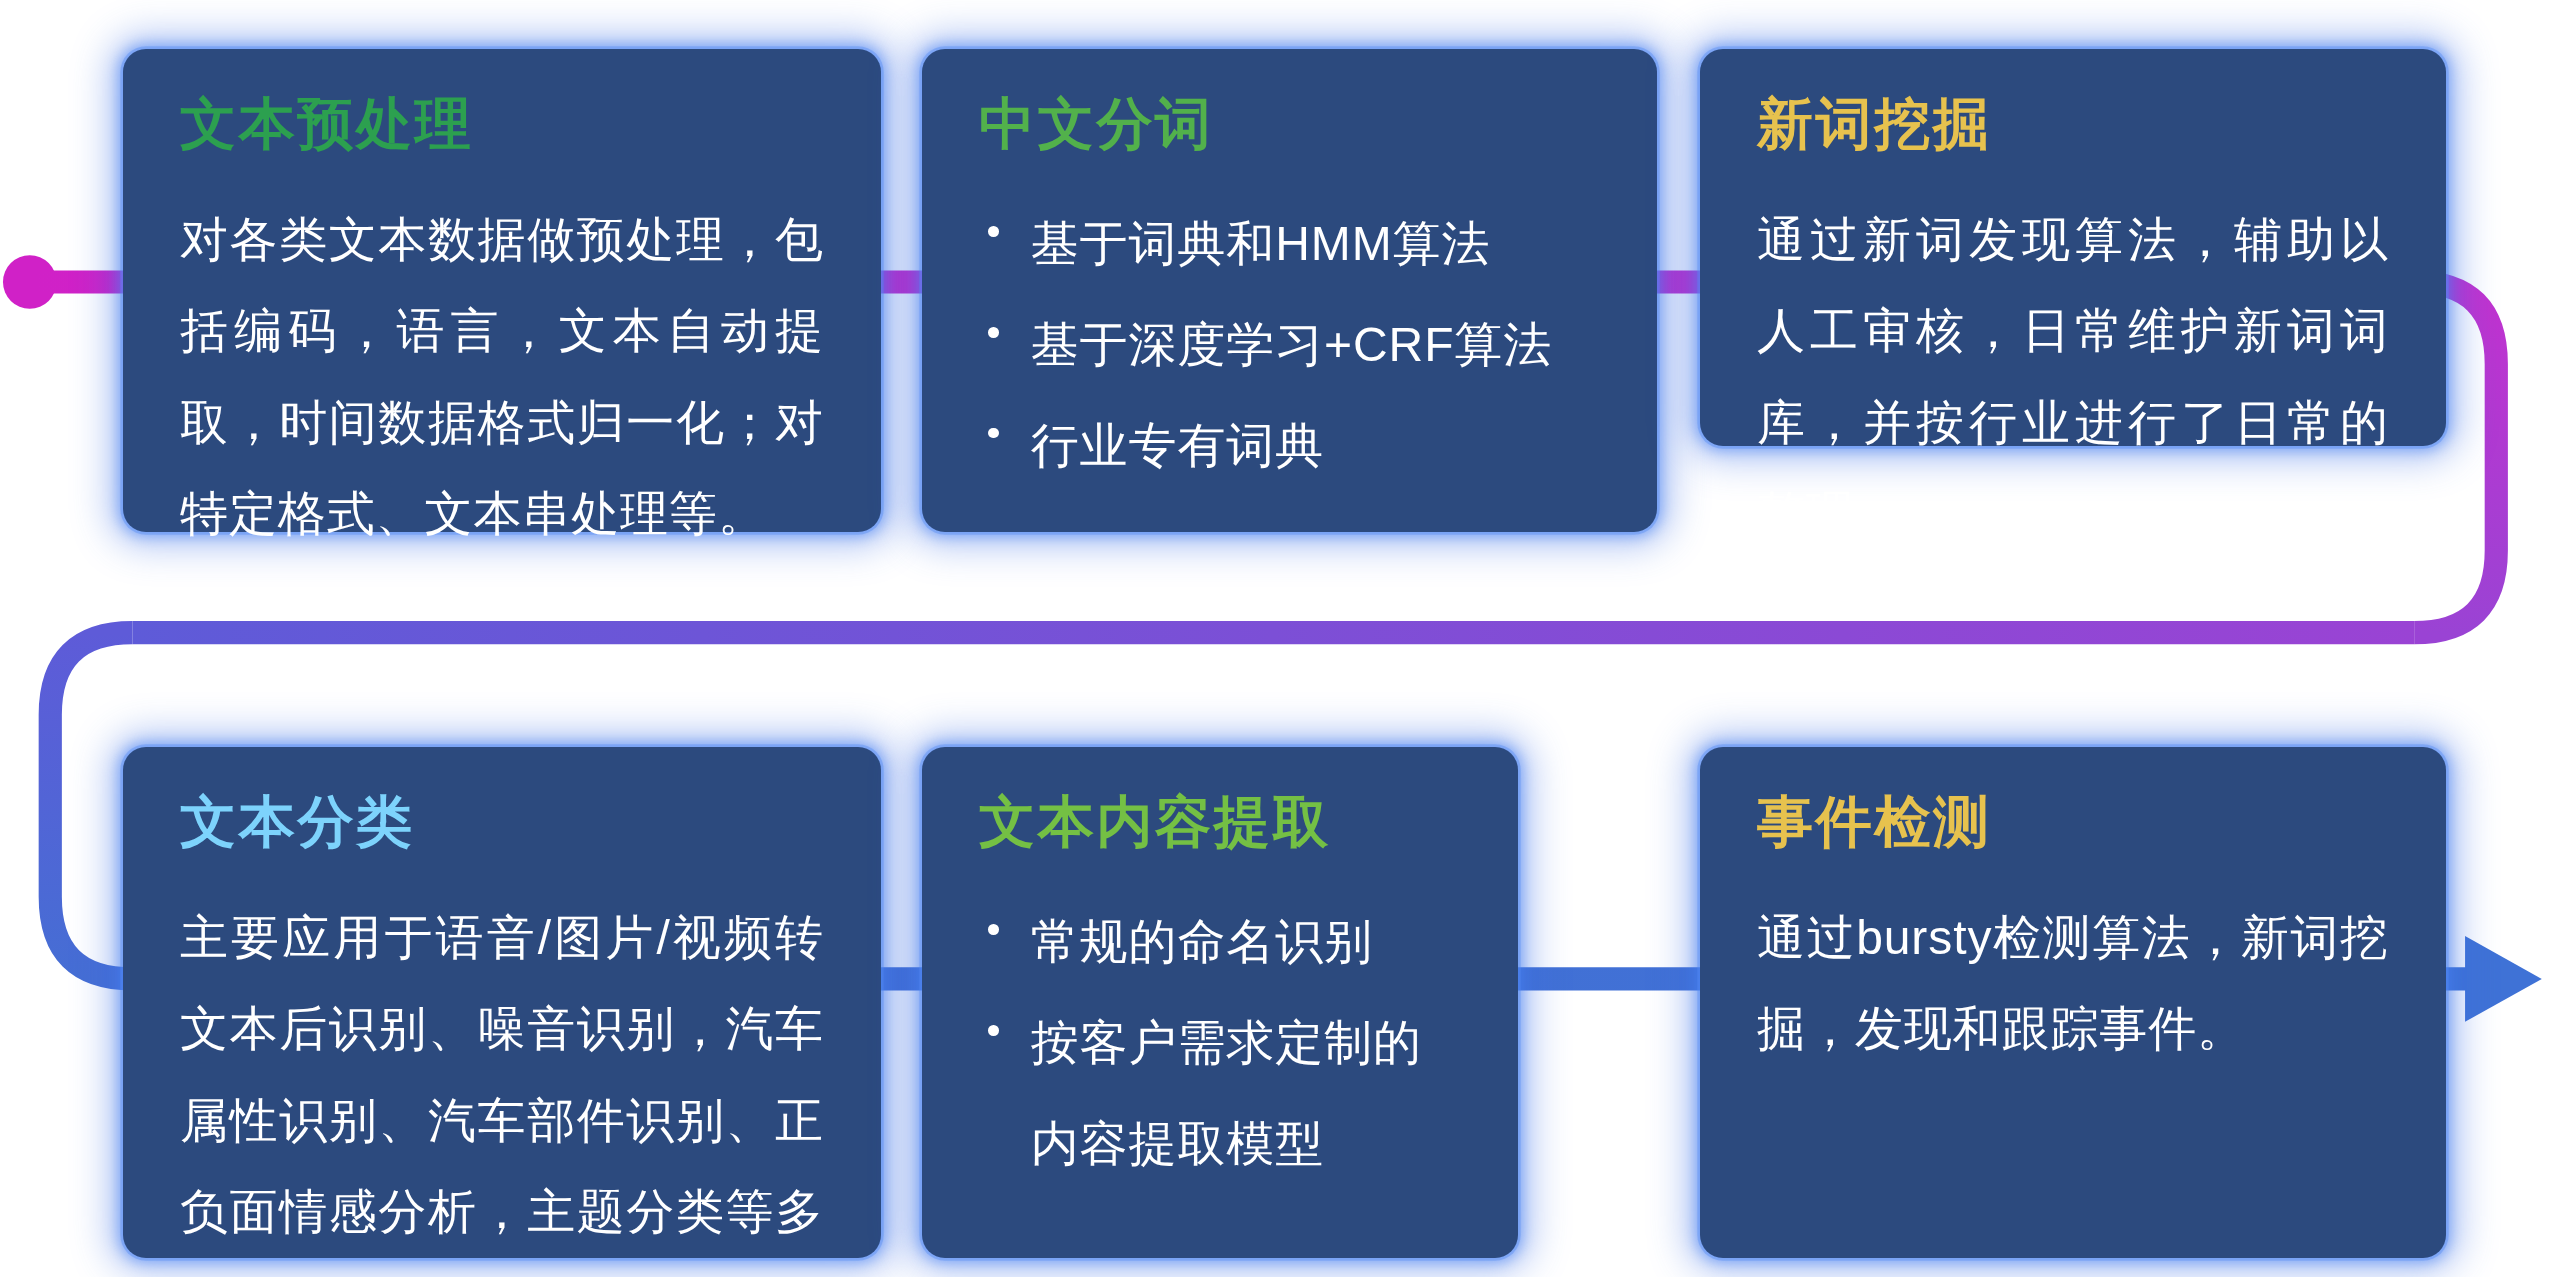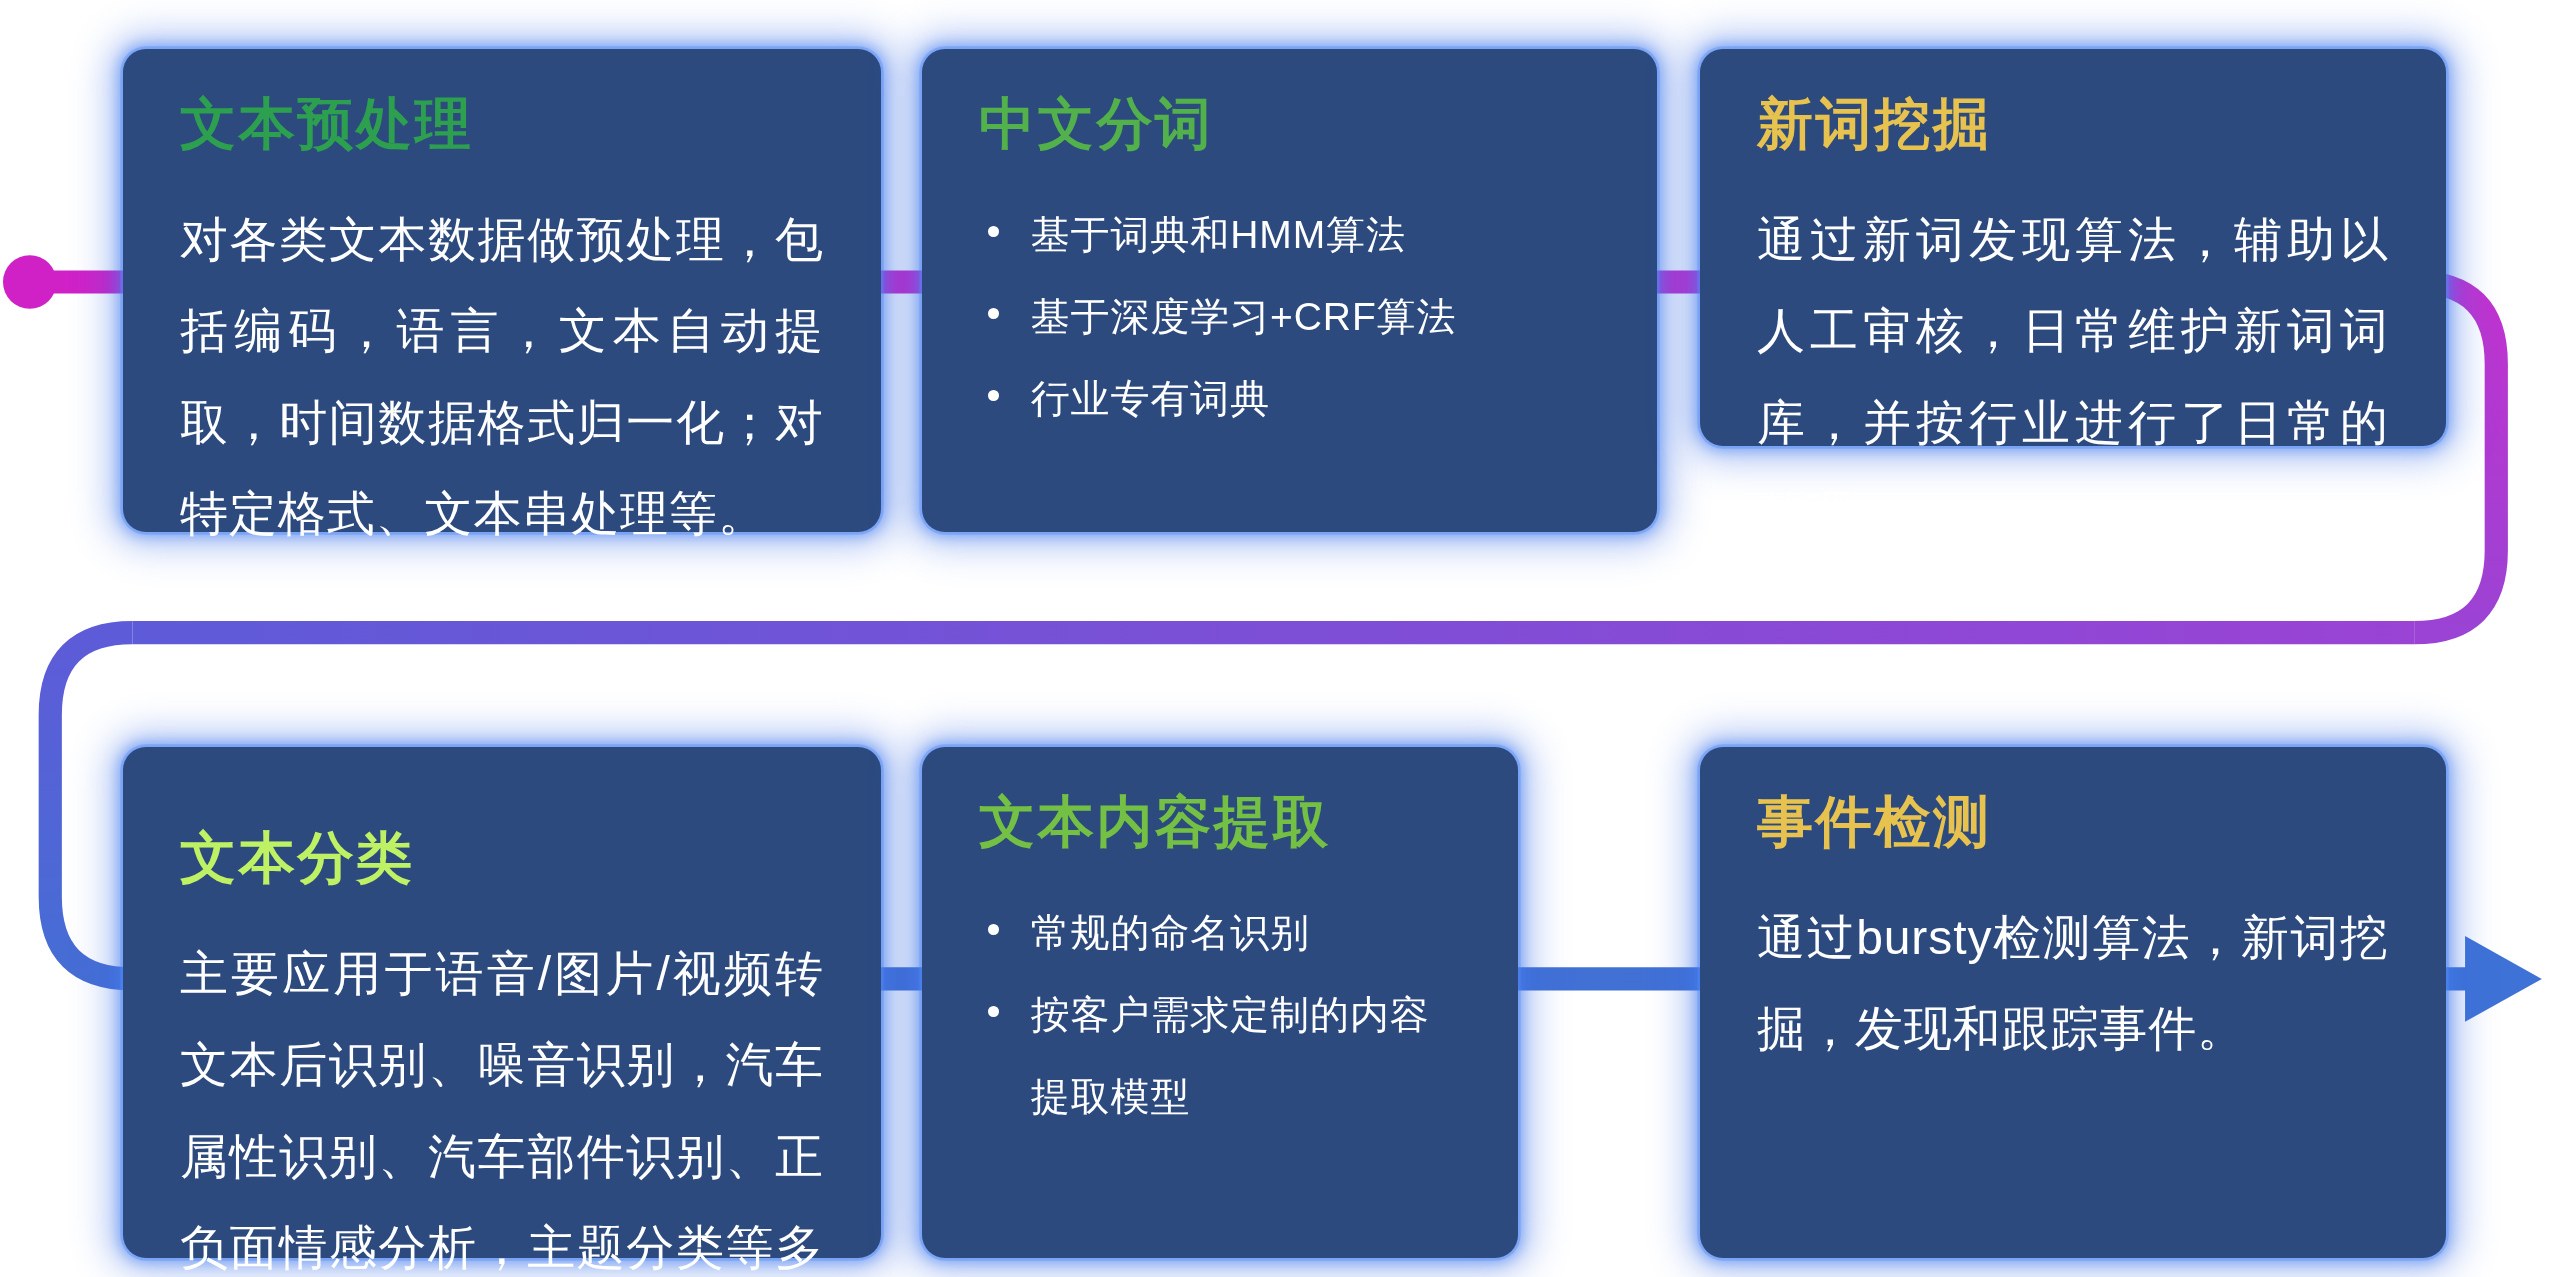--- a/index.html
+++ b/index.html
@@ -50,21 +50,21 @@
   }
 
   .card-bullets {
     list-style: none;
     margin-top: 5.4px;
   }
   .card-bullets li {
     display: flex;
     align-items: flex-start;
     color: #ffffff;
-    font-size: 39px;
+    font-size: 48px;
     line-height: 2.1;
     letter-spacing: 0.9px;
   }
   .card-bullets li::before {
     content: "";
     flex: 0 0 auto;
     width: 10.7px;
     height: 10.7px;
     border-radius: 50%;
     background: #ffffff;
@@ -138,21 +138,21 @@
         </li>
     </ul>
   </div>
 
   <div class="card" id="card-2">
     <h2 class="card-title" style="color: rgb(231, 194, 78);">新词挖掘</h2>
     <p class="card-body">通过新词发现算法，辅助以人工审核，日常维护新词词库，并按行业进行了日常的整理。</p>
   </div>
 
   <div class="card" id="card-3">
-    <h2 class="card-title" style="color: #bef264; margin-top: 36px;">文本分类</h2>
+    <h2 class="card-title" style="color: #7dd3fc;">文本分类</h2>
     <p class="card-body">主要应用于语音/图片/视频转文本后识别、噪音识别，汽车属性识别、汽车部件识别、正负面情感分析，主题分类等多个分析功能。</p>
   </div>
 
   <div class="card" id="card-4">
     <h2 class="card-title" style="color: rgb(116, 192, 68);">文本内容提取</h2>
     <ul class="card-bullets">
       <li>
           <span>常规的命名识别</span>
         </li>
       <li>

